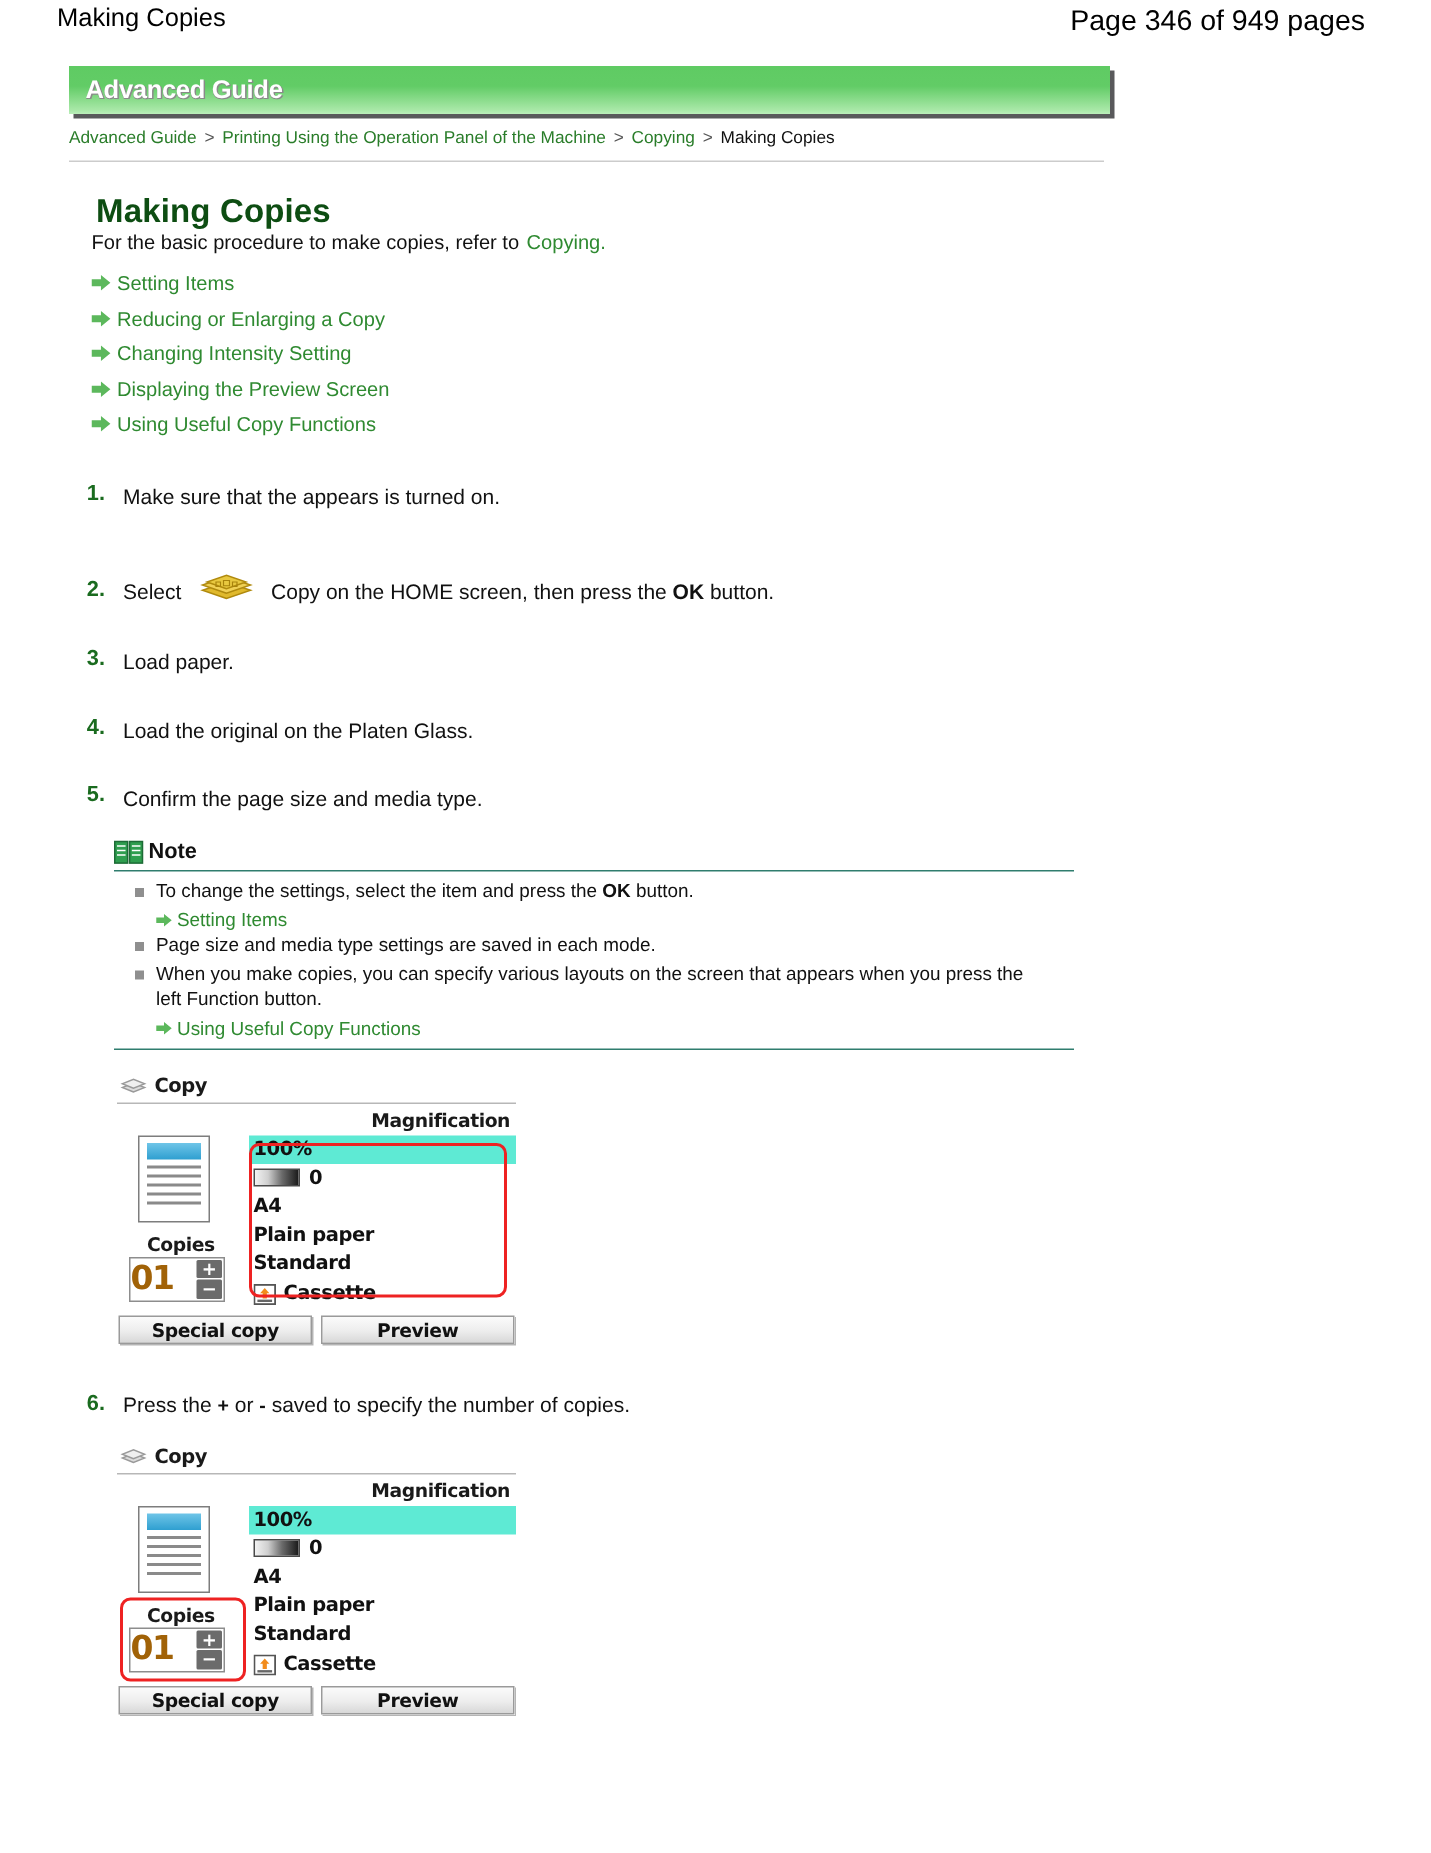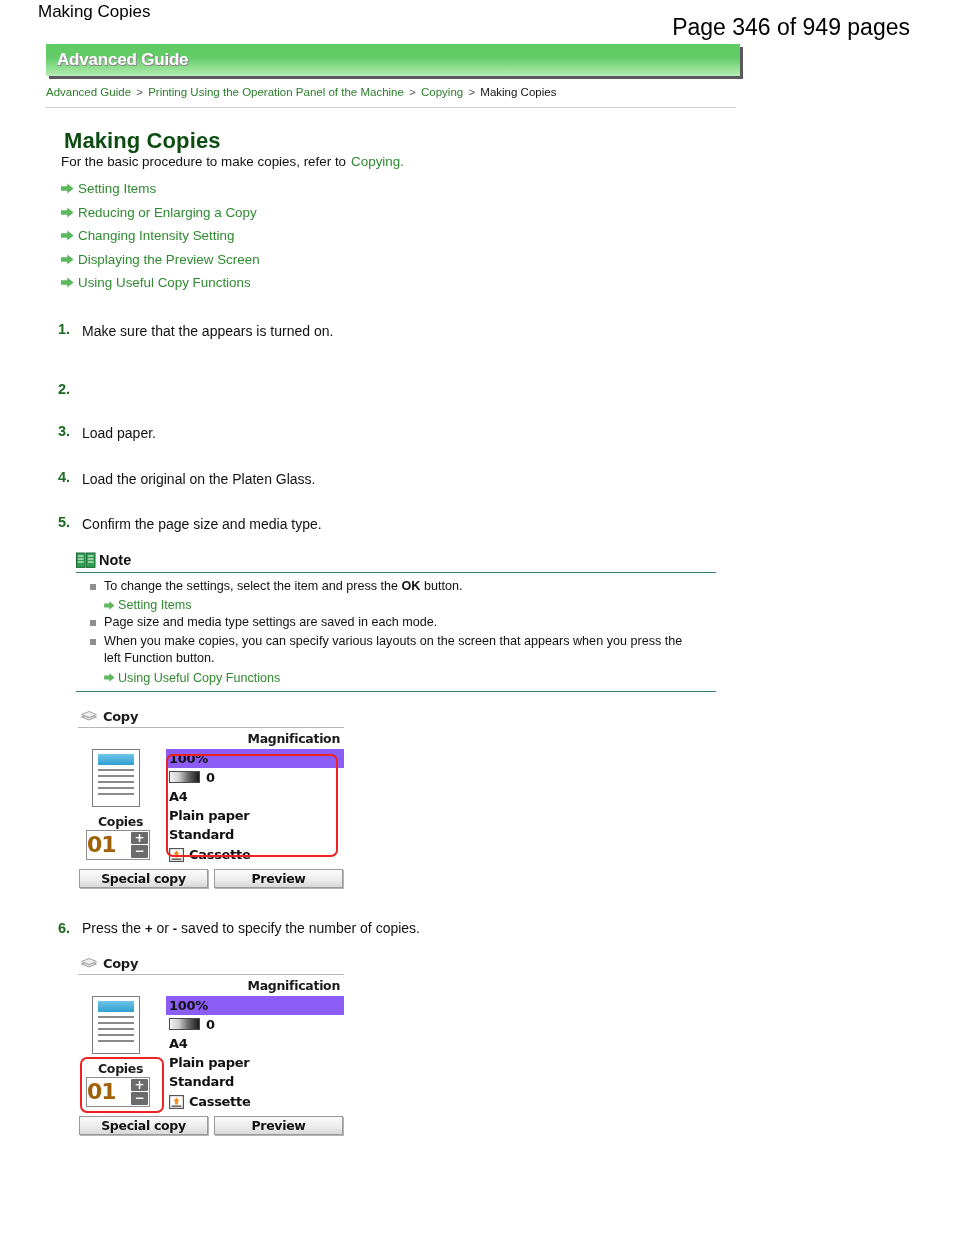--- a/index.html
+++ b/index.html
@@ -29,22 +29,22 @@
   .page-header-title {
     position: absolute;
     left: 38px;
     top: 2px;
     font-size: 17px;
     color: #000;
   }
   .page-header-pageinfo {
     position: absolute;
     right: 44px;
-    top: 14px;
-    font-size: 23px;
+    top: 4px;
+    font-size: 19px;
     color: #000;
   }
 
   
   .content {
     position: absolute;
     left: 46px;
     top: 44px;
     width: 862px;
   }
@@ -329,21 +329,21 @@
   }
   .set-row {
     font-size: 13px;
     font-weight: bold;
     color: #111;
     height: 19px;
     line-height: 19px;
     padding-left: 3px;
     letter-spacing: -0.3px;
   }
-  .set-row.highlight { background: #8b5cf6; }
+  .set-row.highlight { background: #5eead4; }
   .intensity-row {
     height: 19px;
     display: flex;
     align-items: center;
     padding-left: 3px;
   }
   .intensity-bar {
     width: 31px;
     height: 12px;
     border: 1px solid #4a4a4a;
@@ -478,20 +478,38 @@
 
   <div class="steps">
 
     <div class="step" style="margin-top:6px;">
       <div class="step-num">1.</div>
       <div class="step-body">Make sure that the appears is turned on.</div>
     </div>
 
     <div class="step" style="margin-top:40px;align-items:center;">
       <div class="step-num">2.</div>
+      <div class="step-body">
+        <span>Select</span>
+        <svg class="copy-gold-icon" viewBox="0 0 40 24">
+          <g stroke="#b08a0e" stroke-width="1" fill="none">
+            <path d="M20 18 L4 12.5 L20 7 L36 12.5 Z" fill="#e0b92c"></path>
+            <path d="M20 14.5 L4 9 L20 3.5 L36 9 Z" fill="#f0d055"></path>
+            <path d="M20 11.5 L7 7 L20 2.5 L33 7 Z" fill="#e8c840"></path>
+          </g>
+          <g stroke="#a8830c" stroke-width="0.8" fill="none">
+            <path d="M13 7 h3 v3 h-3 z"></path>
+            <path d="M18 6 h4 v3.5 h-4 z"></path>
+            <path d="M24 7 h3 v3 h-3 z"></path>
+          </g>
+        </svg>
+        <span>Copy on the HOME screen, then press the</span>
+        <span class="bold-ok">OK</span>
+        <span>button.</span>
+      </div>
     </div>
 
     <div class="step" style="margin-top:26px;">
       <div class="step-num">3.</div>
       <div class="step-body">Load paper.</div>
     </div>
 
     <div class="step" style="margin-top:26px;">
       <div class="step-num">4.</div>
       <div class="step-body">Load the original on the Platen Glass.</div>

